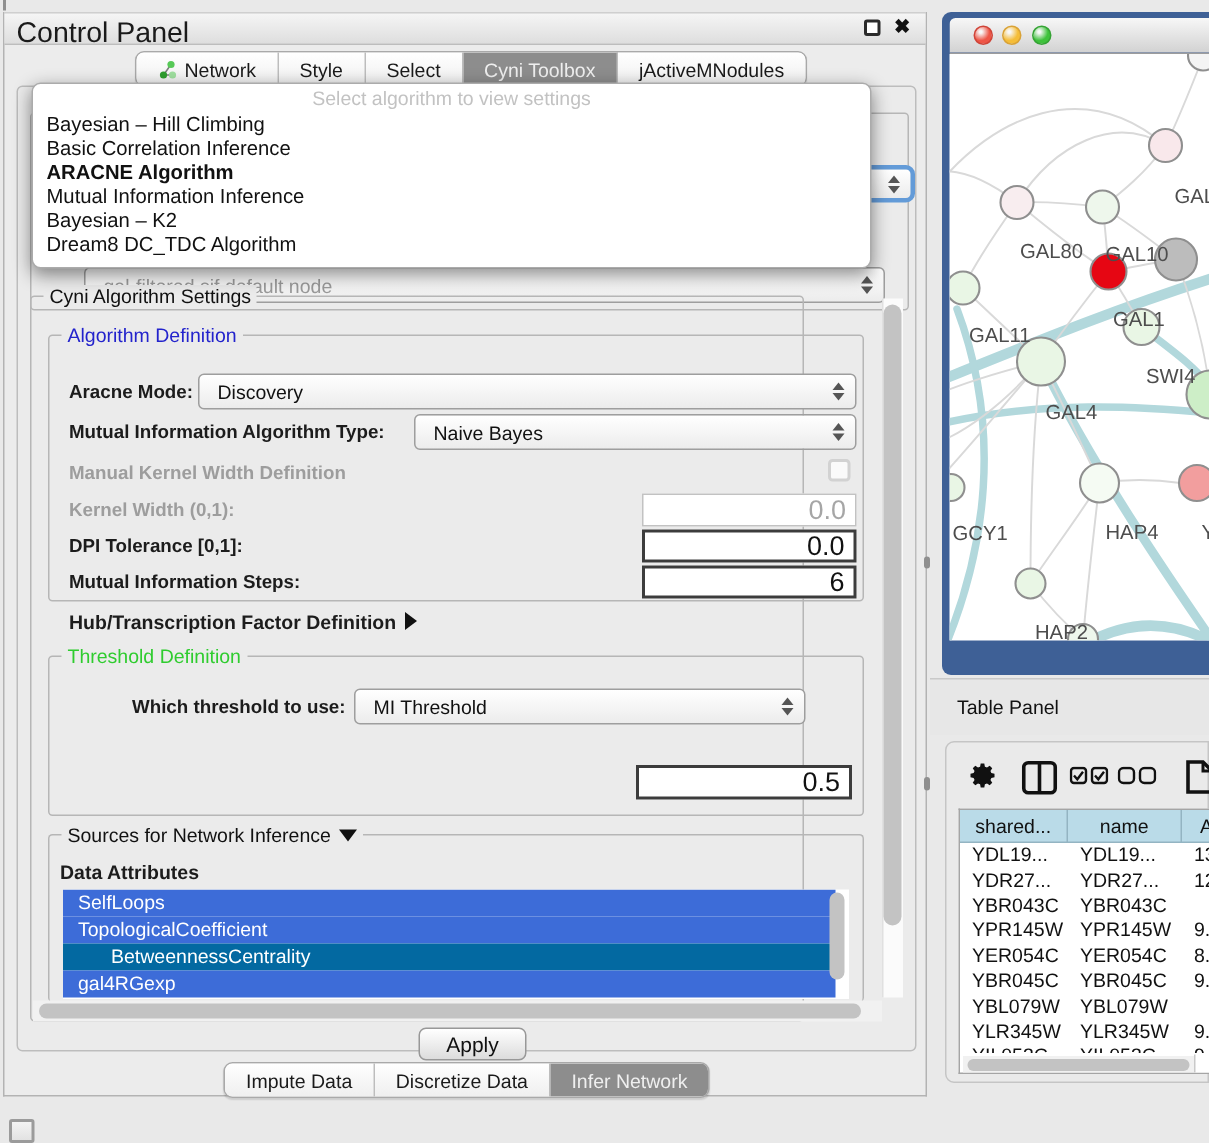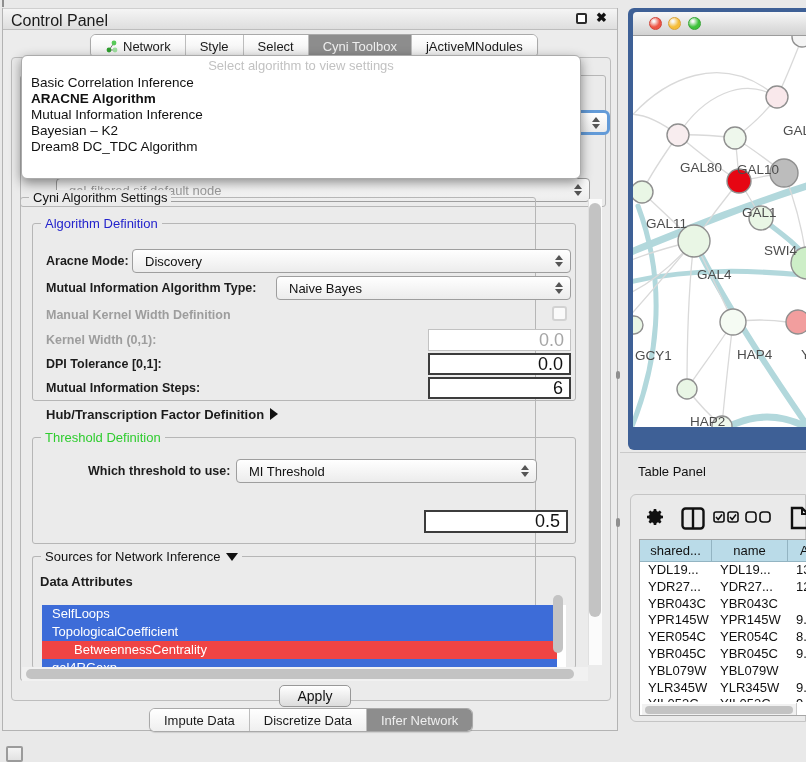--- a/index.html
+++ b/index.html
@@ -7,21 +7,21 @@
     font-family:"Liberation Sans", sans-serif; -webkit-font-smoothing:antialiased; }
   .abs { position:absolute; }
   #stage { position:relative; width:806px; height:762px; }
 
   
   #cp { left:2px; top:8px; width:616px; height:723px; background:#ececec;
         border:1px solid #b3b3b3; border-top:none; }
   #cp-titlebar { left:0; top:0; width:100%; height:22px;
         background:linear-gradient(#f5f5f5,#dedede); border-top:1px solid #cfcfcf;
         border-bottom:1px solid #bdbdbd; }
-  #cp-title { left:8px; top:3px; font-size:16px; color:#1a1a1a; }
+  #cp-title { left:8px; top:3px; font-size:19px; color:#1a1a1a; }
   #cp-float { left:573px; top:4px; width:11px; height:11px; border:2px solid #2b2b2b;
         border-radius:2px; background:#fff; }
   #cp-close { left:593px; top:1px; font-size:13px; font-weight:bold; color:#111; }
 
   
   .seg-bar { display:flex; height:24px; background:#fdfdfd; border:1px solid #a9a9a9;
         border-radius:6px; overflow:hidden; box-shadow:0 1px 1px rgba(0,0,0,.12); }
   .seg { display:flex; align-items:center; justify-content:center; gap:5px;
         font-size:13px; color:#1a1a1a; border-right:1px solid #bdbdbd; padding:0 14px;
         background:linear-gradient(#ffffff,#efefef); white-space:nowrap; }
@@ -232,41 +232,42 @@
           </span>
       </div>
       <div class="tfield" style="left:412px;top:452px;width:144px;height:23px;">
           <span>0.5</span>
         </div>
 
       <div class="abs groupbox" style="left:20px;top:498px;width:544px;height:112px;border-bottom:none;">
         <span class="grouptitle"><span>Sources for Network Inference</span><span class="tri-down"></span></span>
       </div>
       <span class="flabel" style="left:28px;top:516px;font-size:13px;">Data Attributes</span>
-      <div class="abs" id="attr-list" style="left:30px;top:547px;">
+      <div class="abs" id="attr-list" style="left:30px;top:535px;">
           <div class="aitem" style="background: rgb(61, 108, 216);">SelfLoops</div>
           <div class="aitem" style="background: rgb(61, 108, 216);">TopologicalCoefficient</div>
-          <div class="aitem" style="background: #ef4444; padding-left: 32px;">BetweennessCentrality</div>
+          <div class="aitem" style="background: #0369a1; padding-left: 32px;">BetweennessCentrality</div>
           <div class="aitem" style="background: rgb(61, 108, 216);">gal4RGexp</div>
         </div>
       <div class="vthumb" style="left:541px;top:537px;width:10px;height:58px;"></div>
 
       <div class="vtrack" style="left:576px;top:141px;width:14px;height:466px;"></div>
       <div class="vthumb" style="left:577px;top:145px;width:12px;height:414px;"></div>
       <div class="htrack" style="left:10px;top:609px;width:566px;height:14px;"></div>
       <div class="hthumb" style="left:14px;top:611px;width:548px;height:10px;"></div>
 
       <div class="abs" id="apply-btn">
           <span>Apply</span>
         </div>
     </div>
 
     <div class="abs" id="algo-popup">
       <div class="ph">Select algorithm to view settings</div>
       <div id="dropdown-list">
+          <div class="item">Bayesian – Hill Climbing</div>
           <div class="item">Basic Correlation Inference</div>
           <div class="item selected">ARACNE Algorithm</div>
           <div class="item">Mutual Information Inference</div>
           <div class="item">Bayesian – K2</div>
           <div class="item">Dream8 DC_TDC Algorithm</div>
         </div>
     </div>
 
     <div class="abs seg-bar" id="bottom-tabs">
         <div class="seg">

